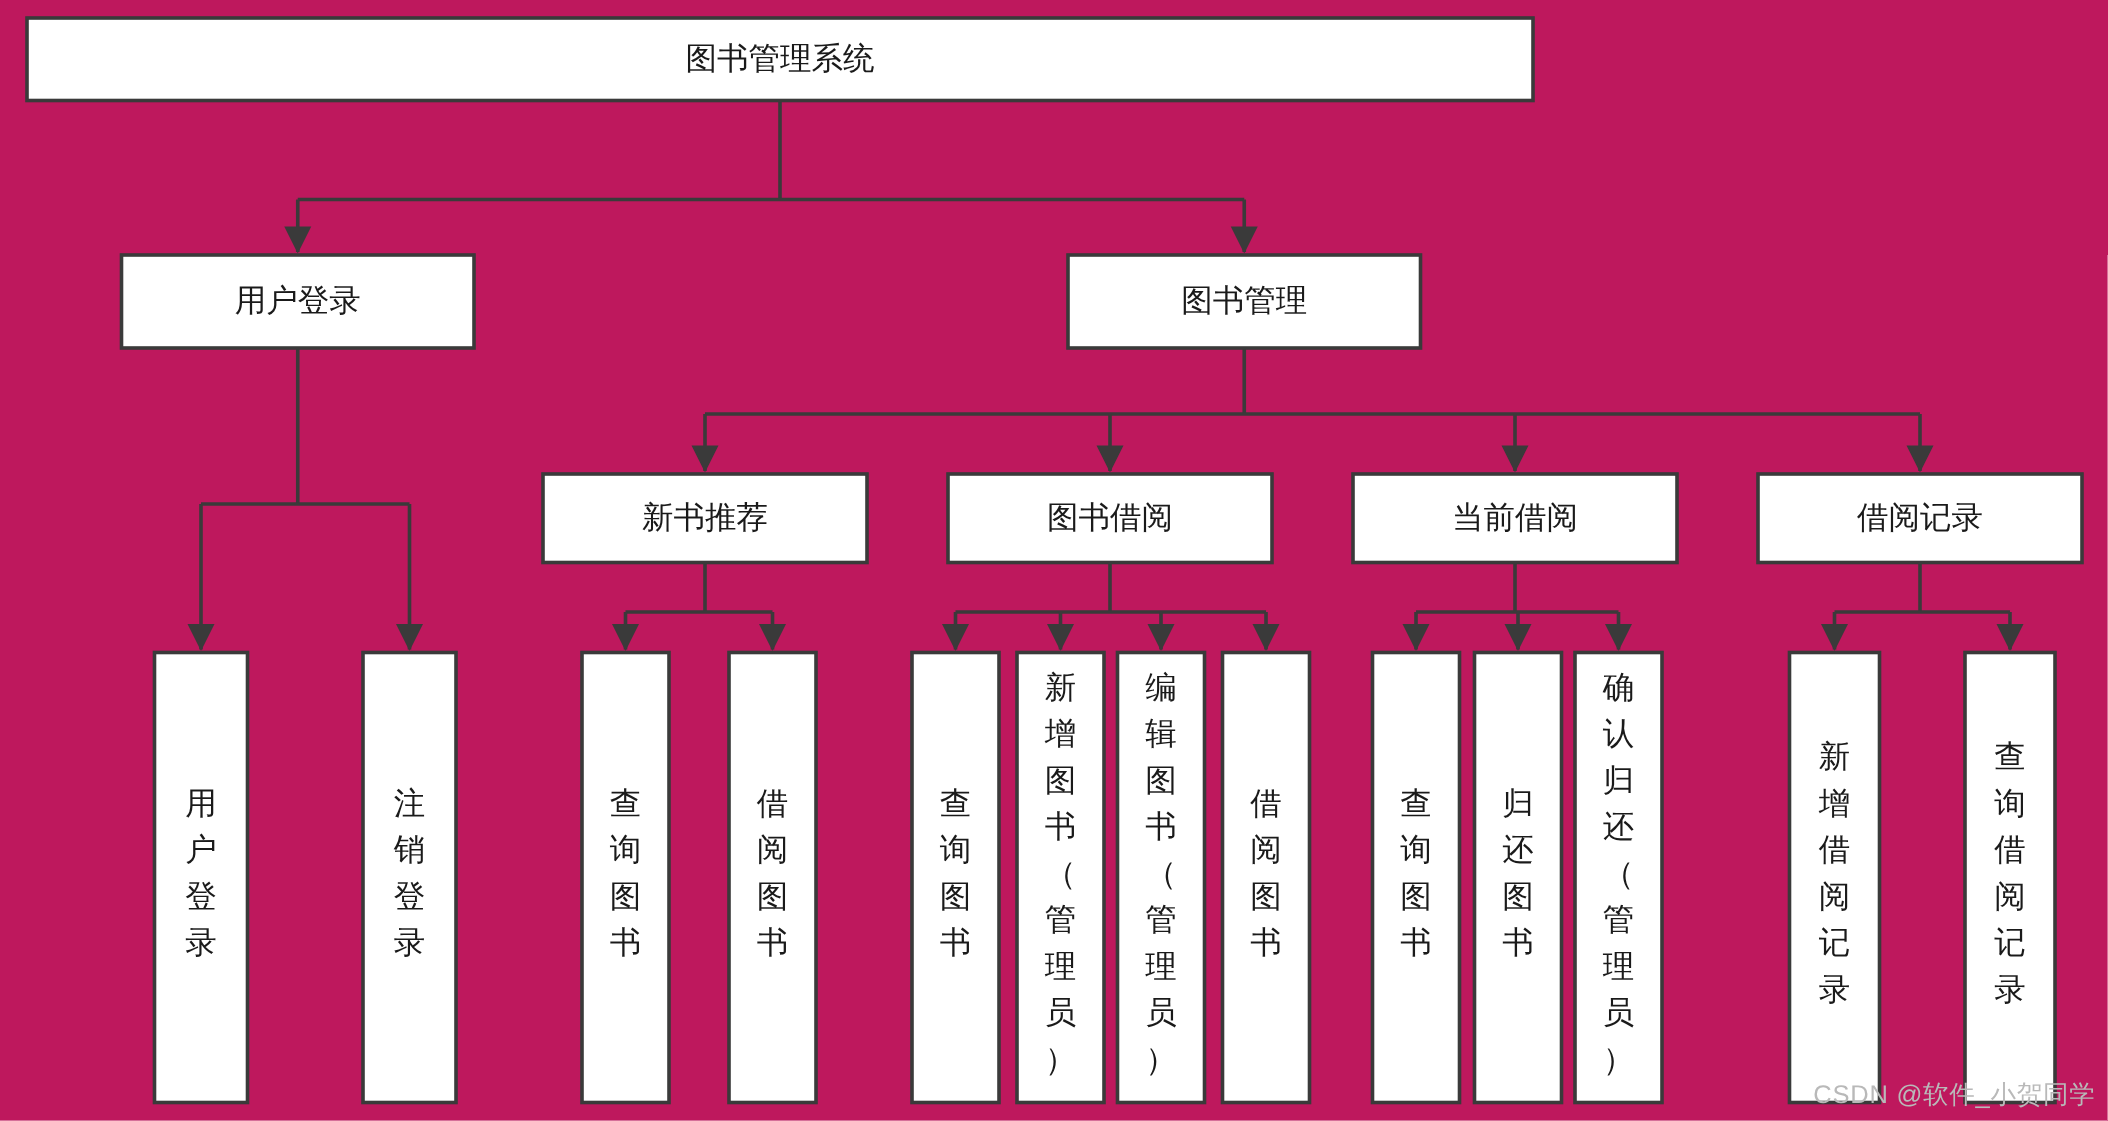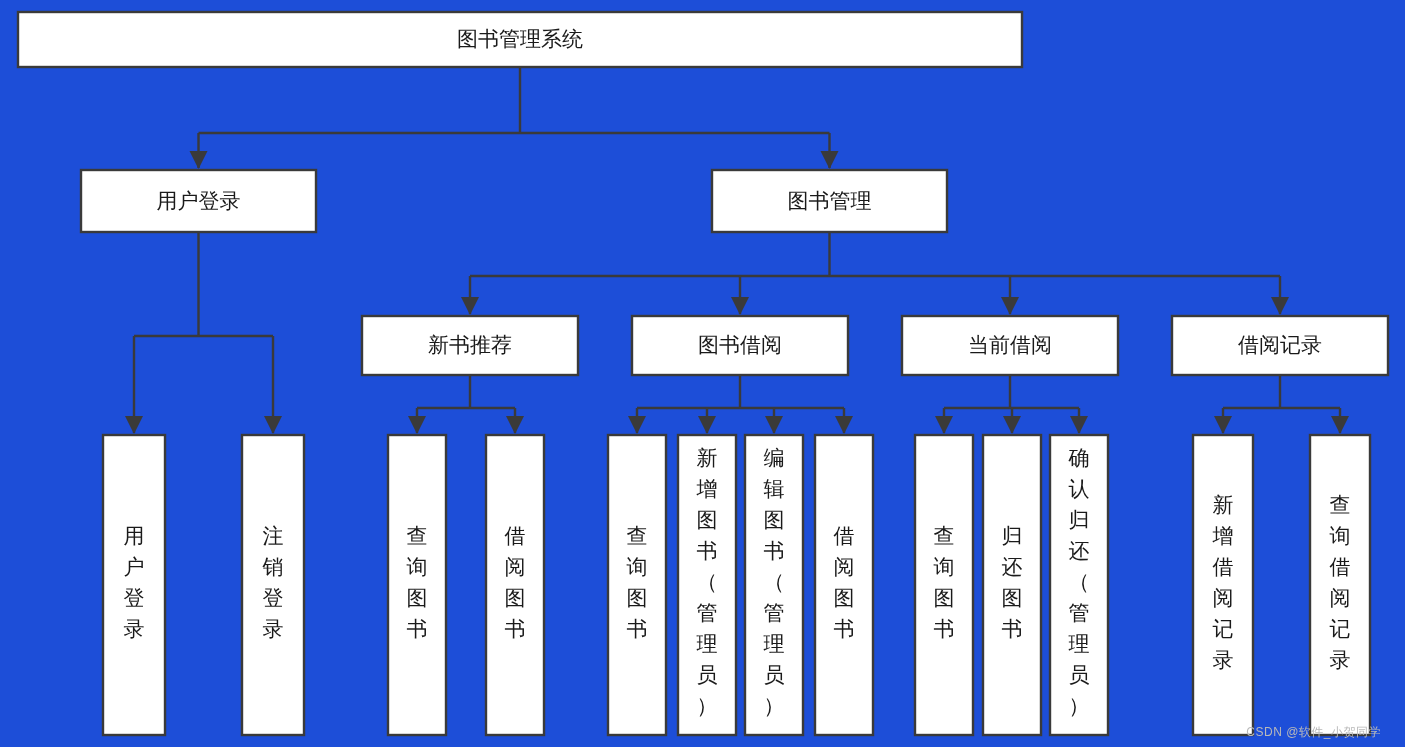--- a/index.html
+++ b/index.html
@@ -12,21 +12,21 @@
     width: 1405px;
     height: 747px;
     font-family: "Liberation Sans", "DejaVu Sans", sans-serif;
     overflow: hidden;
     position: relative;
   }
   #diagram-root {
     position: relative;
     width: 1405px;
     height: 747px;
-    background: #1d4ed8;
+    background: #be185d;
   }
   svg#tree-svg {
     position: absolute;
     left: 0;
     top: 0;
     width: 1405px;
     height: 747px;
     display: block;
   }
   .node-box {
@@ -52,24 +52,24 @@
     dominant-baseline: middle;
   }
   .node-label-v {
     font-family: "Liberation Sans", "DejaVu Sans", sans-serif;
     font-size: 21px;
     fill: #1a1a1a;
     text-anchor: middle;
   }
   .watermark-text {
     position: absolute;
-    right: 24px;
+    right: 8px;
     bottom: 6px;
     font-family: "Liberation Sans", "DejaVu Sans", sans-serif;
-    font-size: 12px;
+    font-size: 17px;
     color: #b9b9b9;
     white-space: nowrap;
     letter-spacing: 0.5px;
     pointer-events: none;
   }
 </style>
 </head>
 <body>
 
 <div id="diagram-root">

